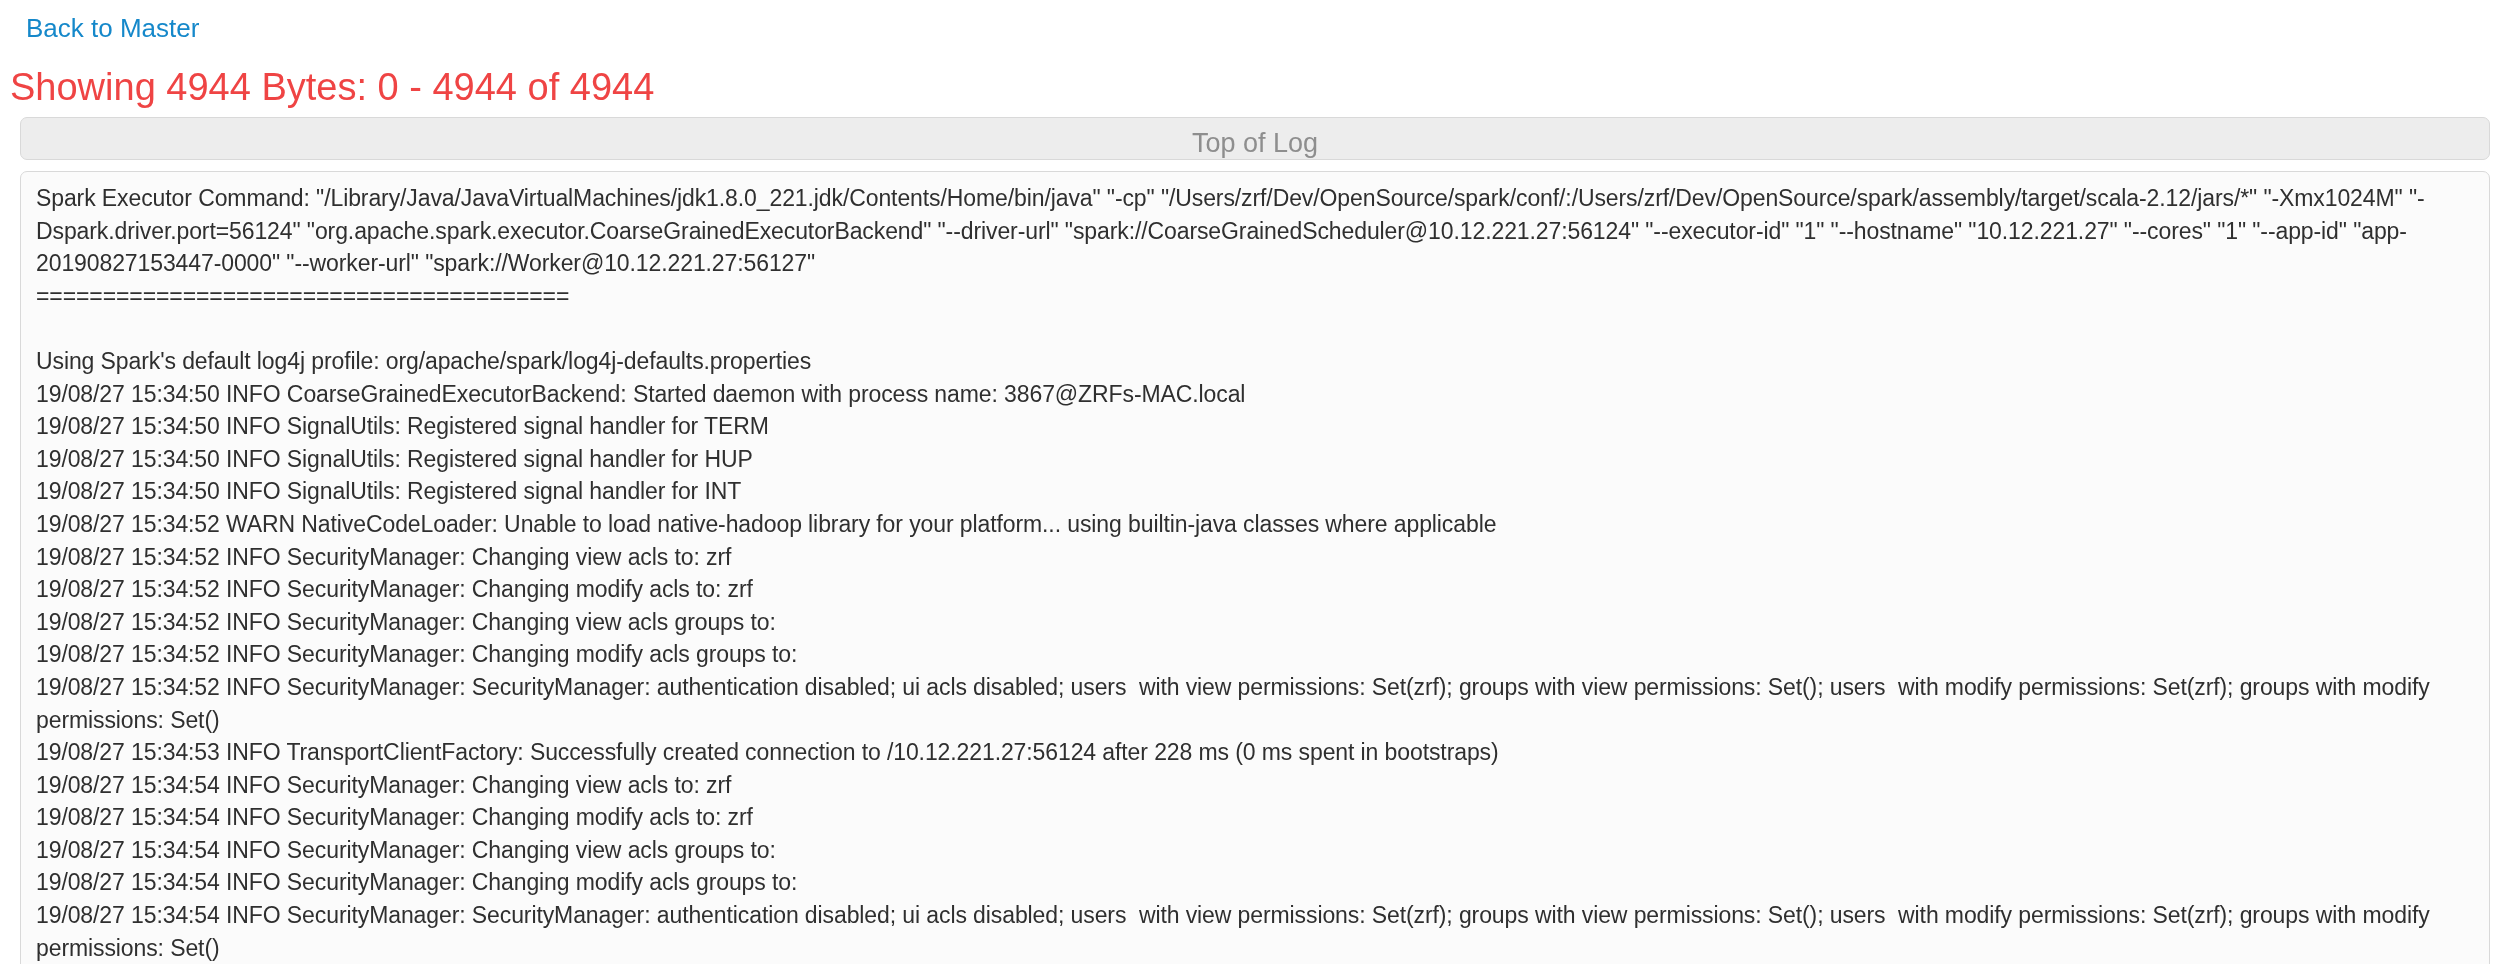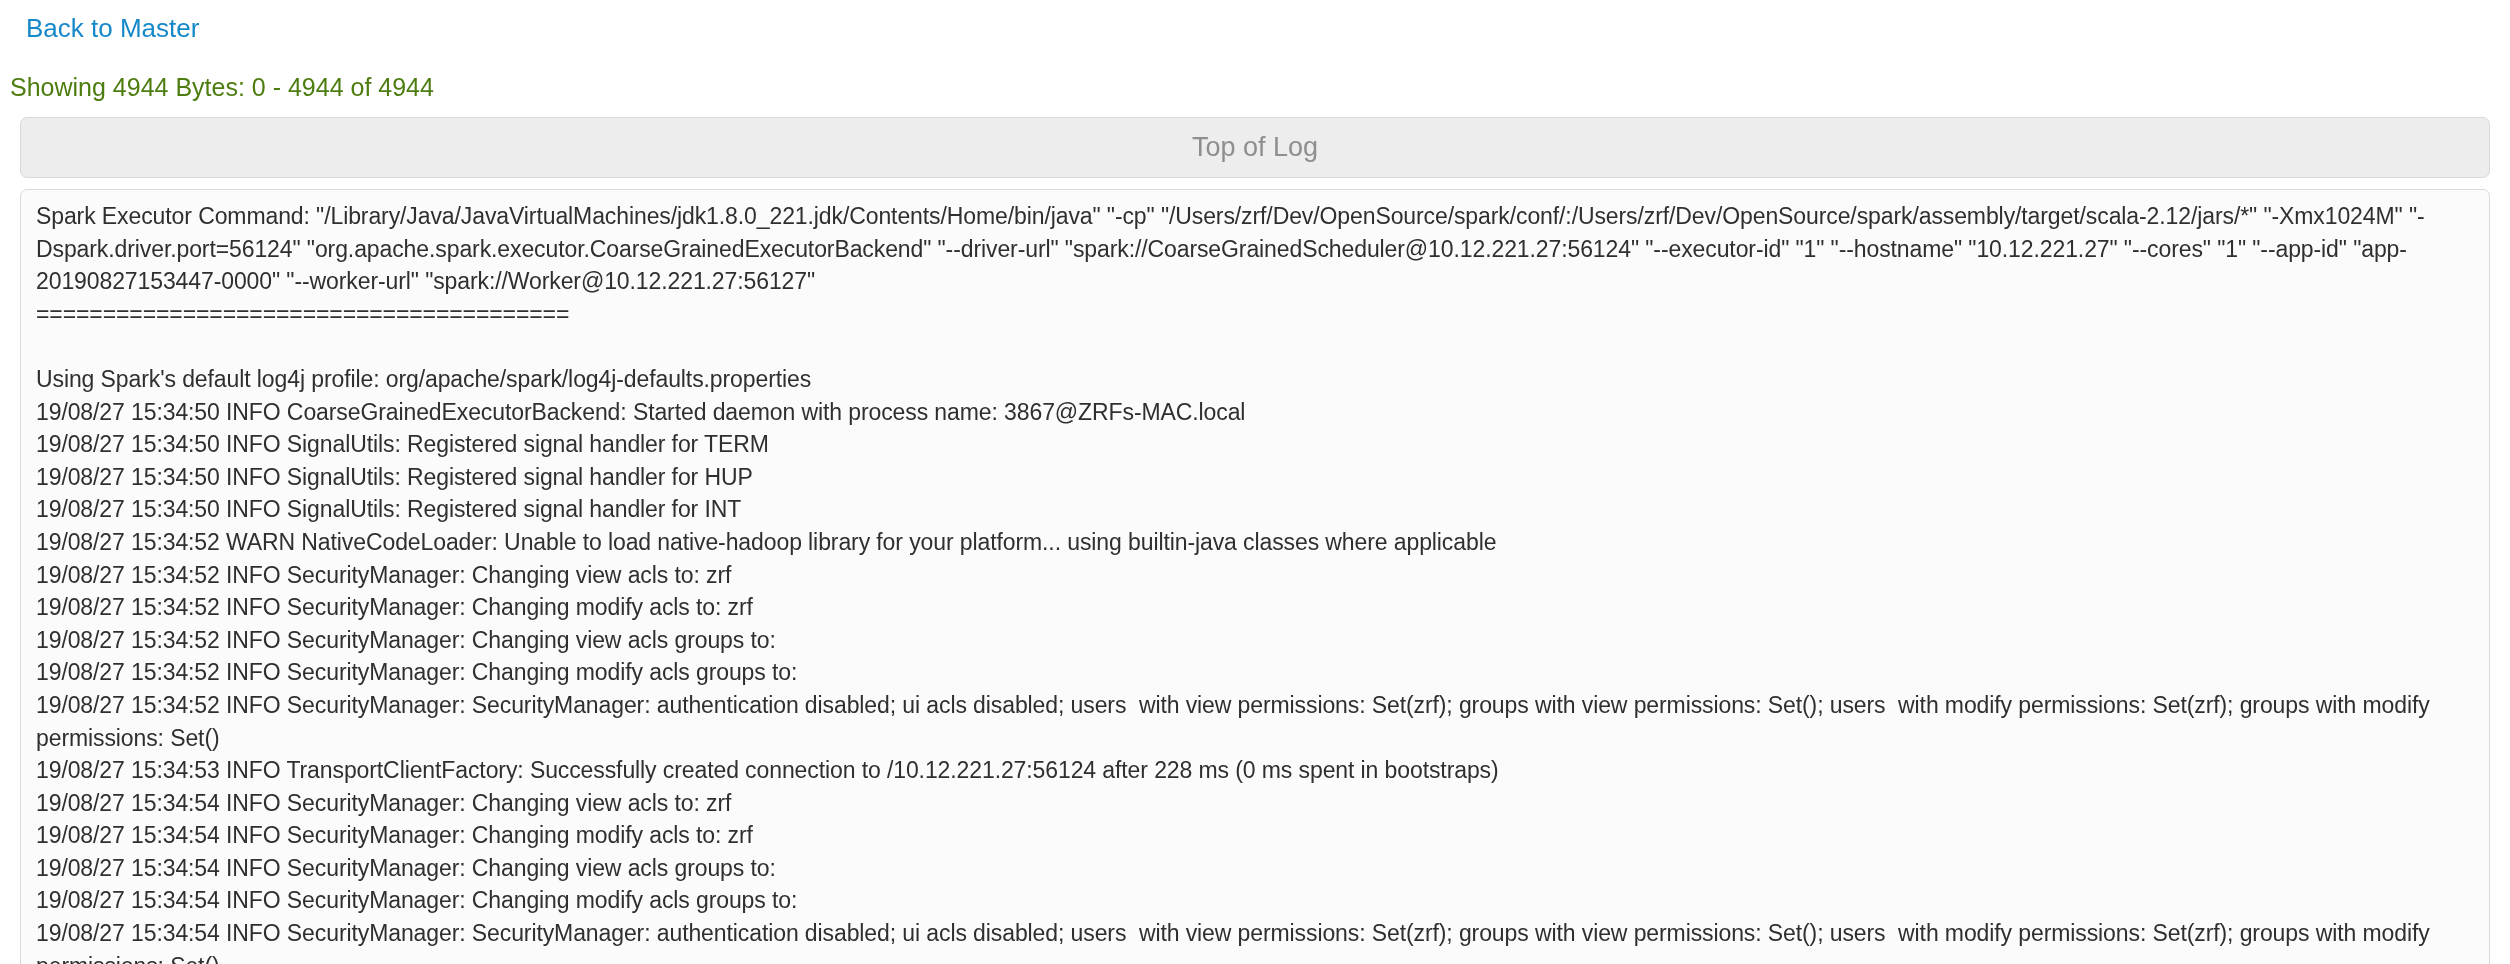--- a/index.html
+++ b/index.html
@@ -20,33 +20,33 @@
     display: inline-block;
     margin: 12px 0 0 26px;
     font-size: 26px;
     line-height: 32px;
     color: #1588ca;
     text-decoration: none;
     cursor: pointer;
   }
   .byte-range {
     margin: 26px 0 13px 10px;
-    font-size: 25px;
+    font-size: 38px;
     line-height: 34px;
-    color: #4d7c0f;
+    color: #ef4444;
     font-weight: 400;
   }
   .log-area {
     padding: 0 20px;
   }
   .log-more-btn {
     display: block;
     width: 100%;
     box-sizing: border-box;
-    height: 61px;
+    height: 43px;
     background: #ededed;
     border: 1.5px solid #d9d9d9;
     border-radius: 7px;
     color: #8e8e8e;
     font-family: "Liberation Sans", sans-serif;
     font-size: 27px;
     text-align: center;
     padding: 10px;
     cursor: default;
   }

